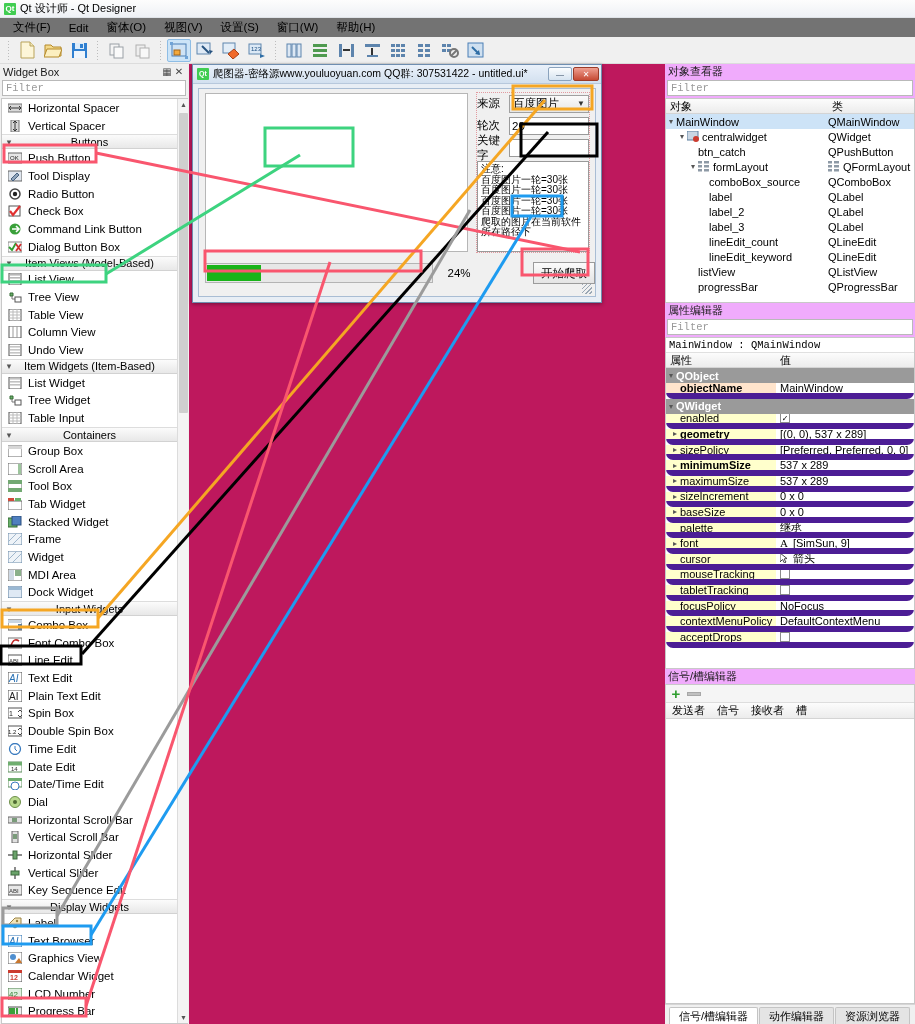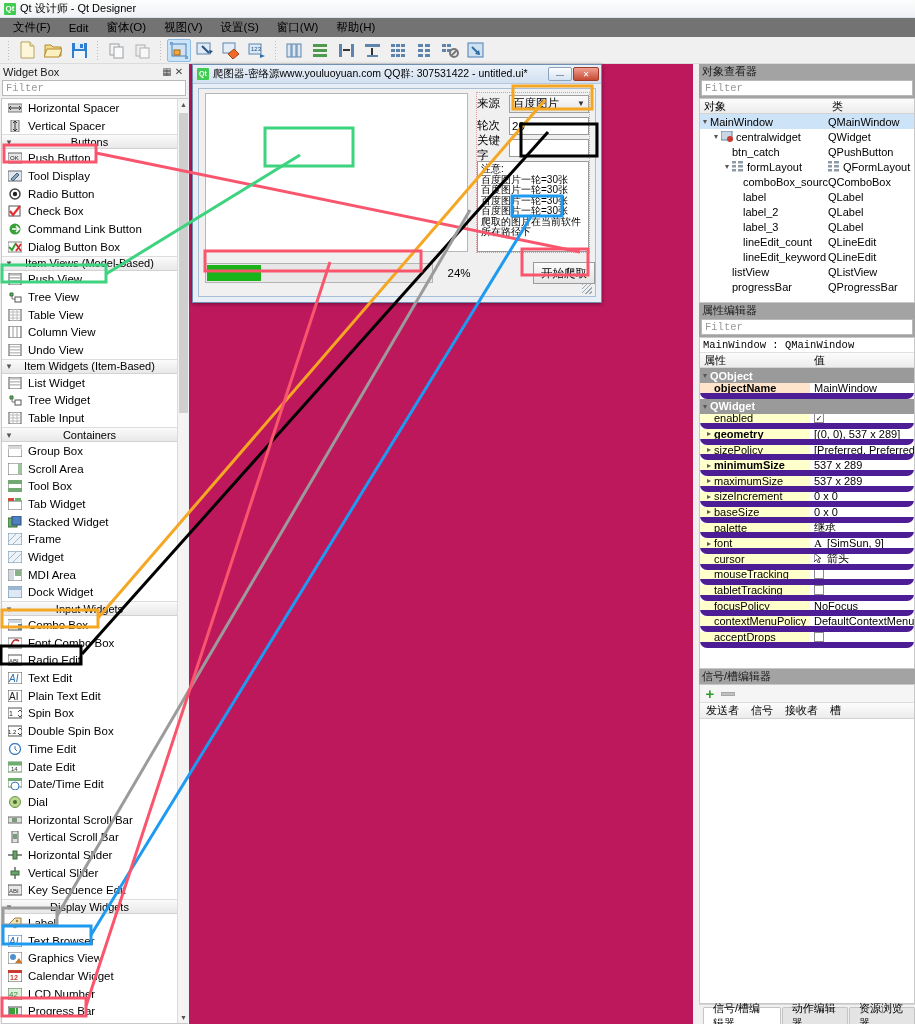--- a/index.html
+++ b/index.html
@@ -119,22 +119,22 @@
   .pbar .fill { position:absolute; left:1px; top:1px; bottom:1px;
                 background:#19b419; }
   .pct { width:52px; text-align:center; font-size:11.5px; }
   .startbtn { width:62px; height:22px; background:linear-gradient(#fbfbfb,#e4e4e4);
               border:1px solid #9b9b9b; font-size:11.5px;
               display:flex;align-items:center;justify-content:center; }
   .grip { position:absolute; right:3px; bottom:2px; width:10px; height:10px;
           background:repeating-linear-gradient(135deg,#9aa7b4 0 1px,transparent 1px 3px); }
 
   
-  .rdock { position:absolute; right:0; top:0; width:216px; bottom:0;
-           background:#a3a3a3; display:flex; flex-direction:column; }
+  .rdock { position:absolute; right:0; top:0; width:250px; bottom:0;
+           background:#f0abfc; display:flex; flex-direction:column; }
   .sec { display:flex; flex-direction:column; }
   .panel { background:#fff; border:1px solid #c8c8c8; flex:1; overflow:hidden; }
   .thead { height:15px; display:flex; background:linear-gradient(#fcfcfc,#ececec);
            border-bottom:1px solid #d4d4d4; font-size:11px; align-items:center; }
   .thead span { padding-left:4px; }
   .trow { height:15px; display:flex; align-items:center; font-size:11px; }
   .trow.sel { background:#cde3f7; }
   .oc1 { flex:1; display:flex; align-items:center; overflow:hidden; white-space:nowrap;}
   .oc2 { width:86px; display:flex; align-items:center; overflow:hidden; white-space:nowrap;}
   .tw { width:10px; text-align:center; font-size:8px; color:#555; flex:none; }
@@ -434,21 +434,21 @@
               <span class="ic">
                 <svg width="14" height="12">
                   <rect x="1" y="0" width="12" height="12" fill="#fff" stroke="#555"></rect>
                   <g fill="#b7b7b7">
                     <rect x="2" y="1" width="10" height="1.6"></rect>
                     <rect x="2" y="4" width="10" height="1.6"></rect>
                     <rect x="2" y="7" width="10" height="1.6"></rect>
                   </g>
                 </svg>
               </span>
-              <span>Push View</span>
+              <span>List View</span>
             </div>
             <div class="wrow">
               <span class="ic">
                 <svg width="14" height="12">
                   <path d="M2 2h3v3H2z" fill="#6ab06a" stroke="#356b35"></path>
                   <path d="M4 5v3h3" stroke="#777" fill="none"></path>
                   <rect x="7" y="6" width="6" height="5" fill="#fff" stroke="#555"></rect>
                 </svg>
               </span>
               <span>Tree View</span>
@@ -631,21 +631,21 @@
               </span>
               <span>Font Combo Box</span>
             </div>
             <div class="wrow">
               <span class="ic">
                 <svg width="14" height="12">
                   <rect x="0" y="1" width="14" height="10" fill="#fff" stroke="#555"></rect>
                   <text x="1" y="9" font-size="6" fill="#333">ABI</text>
                 </svg>
               </span>
-              <span>Radio Edit</span>
+              <span>Line Edit</span>
             </div>
             <div class="wrow">
               <span class="ic">
                 <svg width="14" height="12">
                   <rect x="0" y="0" width="14" height="12" fill="#fff" stroke="#555"></rect>
                   <text x="1" y="10" font-size="10" fill="#2a72b5" font-style="italic">AI</text>
                 </svg>
               </span>
               <span>Text Edit</span>
             </div>

